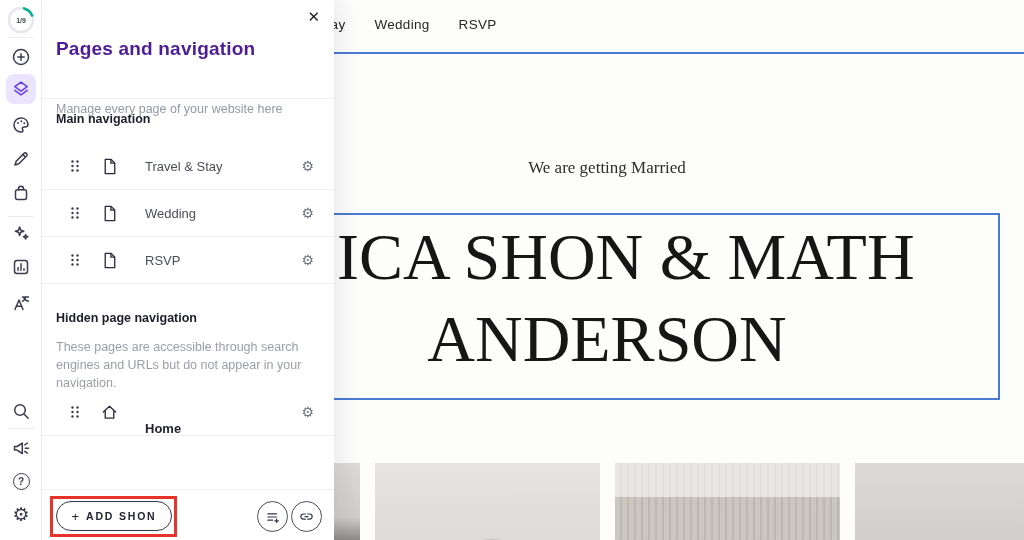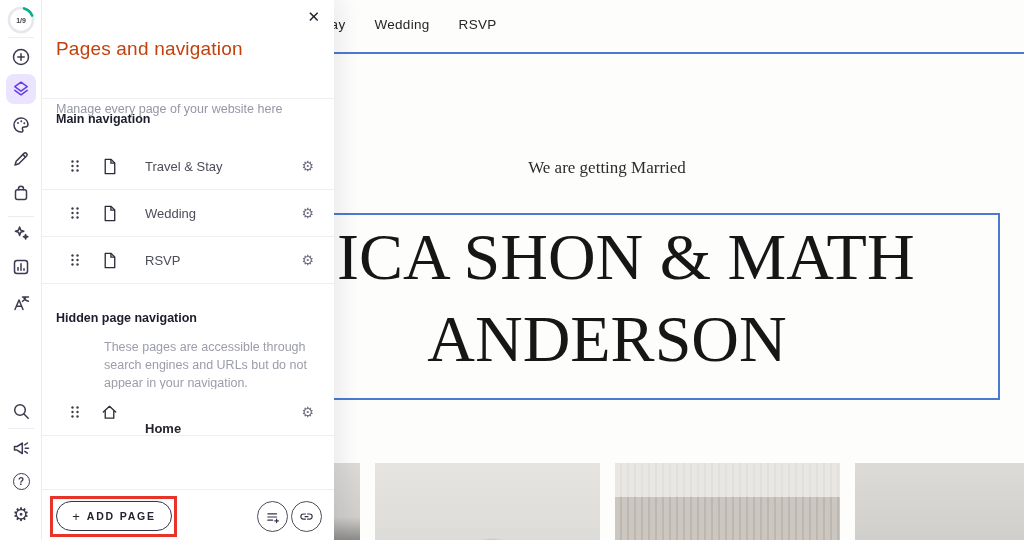--- a/index.html
+++ b/index.html
@@ -24,26 +24,26 @@
   .q-badge { width:17px; height:17px; border:1.6px solid #3b3b4f; border-radius:50%;
              display:flex; align-items:center; justify-content:center;
              font-size:10px; font-weight:bold; color:#3b3b4f; }
 
   
   #panel { position:absolute; left:42px; top:0; width:292px; height:540px;
            background:#fff; z-index:20; box-shadow:8px 0 20px rgba(25,25,50,.08); }
   #panel-close { position:absolute; right:14px; top:8px; font-size:15px;
                  color:#20212c; cursor:pointer; font-family:"DejaVu Sans",sans-serif; }
   #panel-title { position:absolute; left:14px; top:38px; font-size:19px;
-                 font-weight:normal; color:#c2410c; letter-spacing:.2px; }
+                 font-weight:bold; color:#4c1d95; letter-spacing:.2px; }
   #panel-sub { position:absolute; left:14px; top:68px; font-size:12.5px; color:#9597a6;margin-top:34px; }
   .panel-div { position:absolute; left:0; right:0; height:1px; background:#efeff2; }
   .sec-head { position:absolute; left:14px; font-size:12.5px; font-weight:bold; color:#1d1e2c; }
   .sec-desc { position:absolute; left:14px; right:16px; font-size:12.5px;
-              line-height:18px; color:#9b9daa;margin-left:48px; }
+              line-height:18px; color:#9b9daa; }
   .page-row { position:absolute; left:0; right:0; height:47px; display:flex;
               align-items:center; padding:0 20px 0 24px;
               border-bottom:1px solid #efeff2; cursor:pointer; background:#fff; }
   .page-row .drag { flex:0 0 auto; display:flex; cursor:grab; }
   .page-row .pic { margin-left:16px; display:flex; }
   .page-row .pic svg, .page-row .drag svg { stroke:#2b2c38; fill:none;
               stroke-width:1.4; stroke-linecap:round; stroke-linejoin:round; }
   .page-row .lbl { margin-left:26px; font-size:13px; color:#4c4e59; }
   .page-row .lbl.bold { font-weight:bold; color:#24252f;margin-top:32px; }
   .page-row .gear { margin-left:auto; font-size:14px; color:#6e7080;
@@ -219,21 +219,21 @@
     </span>
     <span class="lbl bold">Home</span>
     <span class="gear">⚙</span>
   </div>
 
   <div class="panel-div" style="top:489px"></div>
 
   <div id="annotation-box"></div>
   <button id="add-page-btn">
     <span class="plus">+</span>
-    <span>ADD PAGE</span>
+    <span>ADD SHON</span>
   </button>
 
   <div class="circle-btn" style="left:215px">
     <svg width="16" height="16" viewBox="0 0 20 20">
       <path d="M3.5 6h11M3.5 10h11M3.5 14h6"></path>
         <path d="M14.5 12.5v4.5M12.2 14.8h4.6"></path>
       </svg>
   </div>
   <div class="circle-btn" style="left:249px">
     <svg width="15" height="15" viewBox="0 0 24 24" style="stroke:none">

